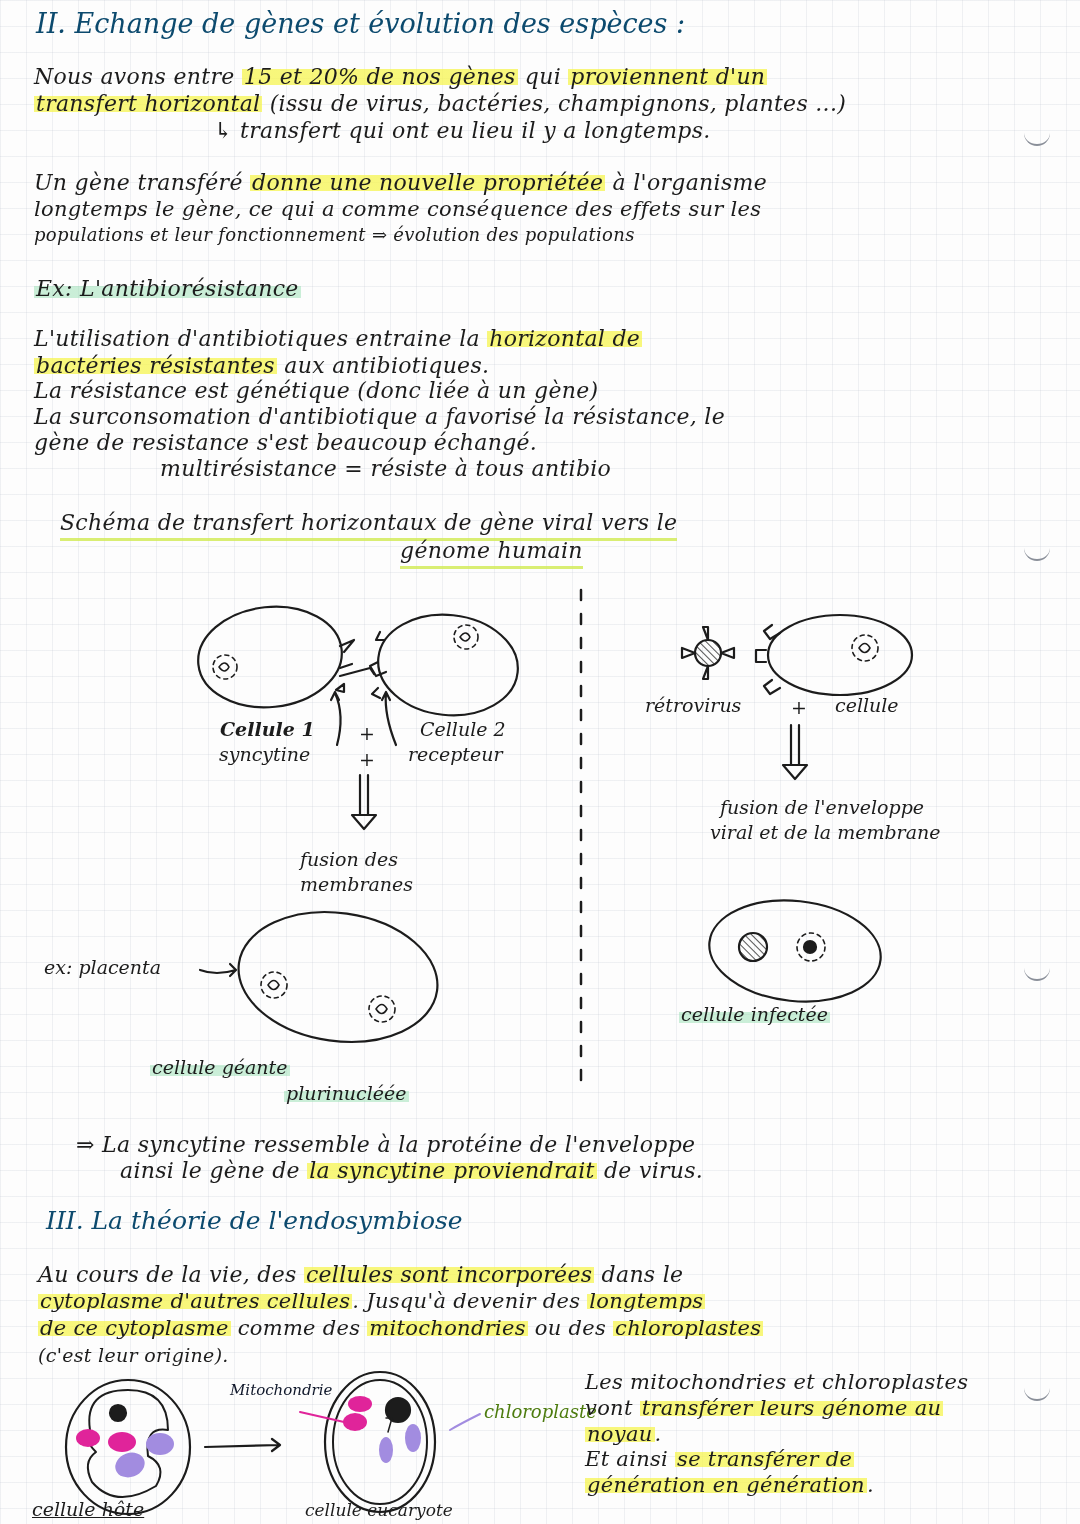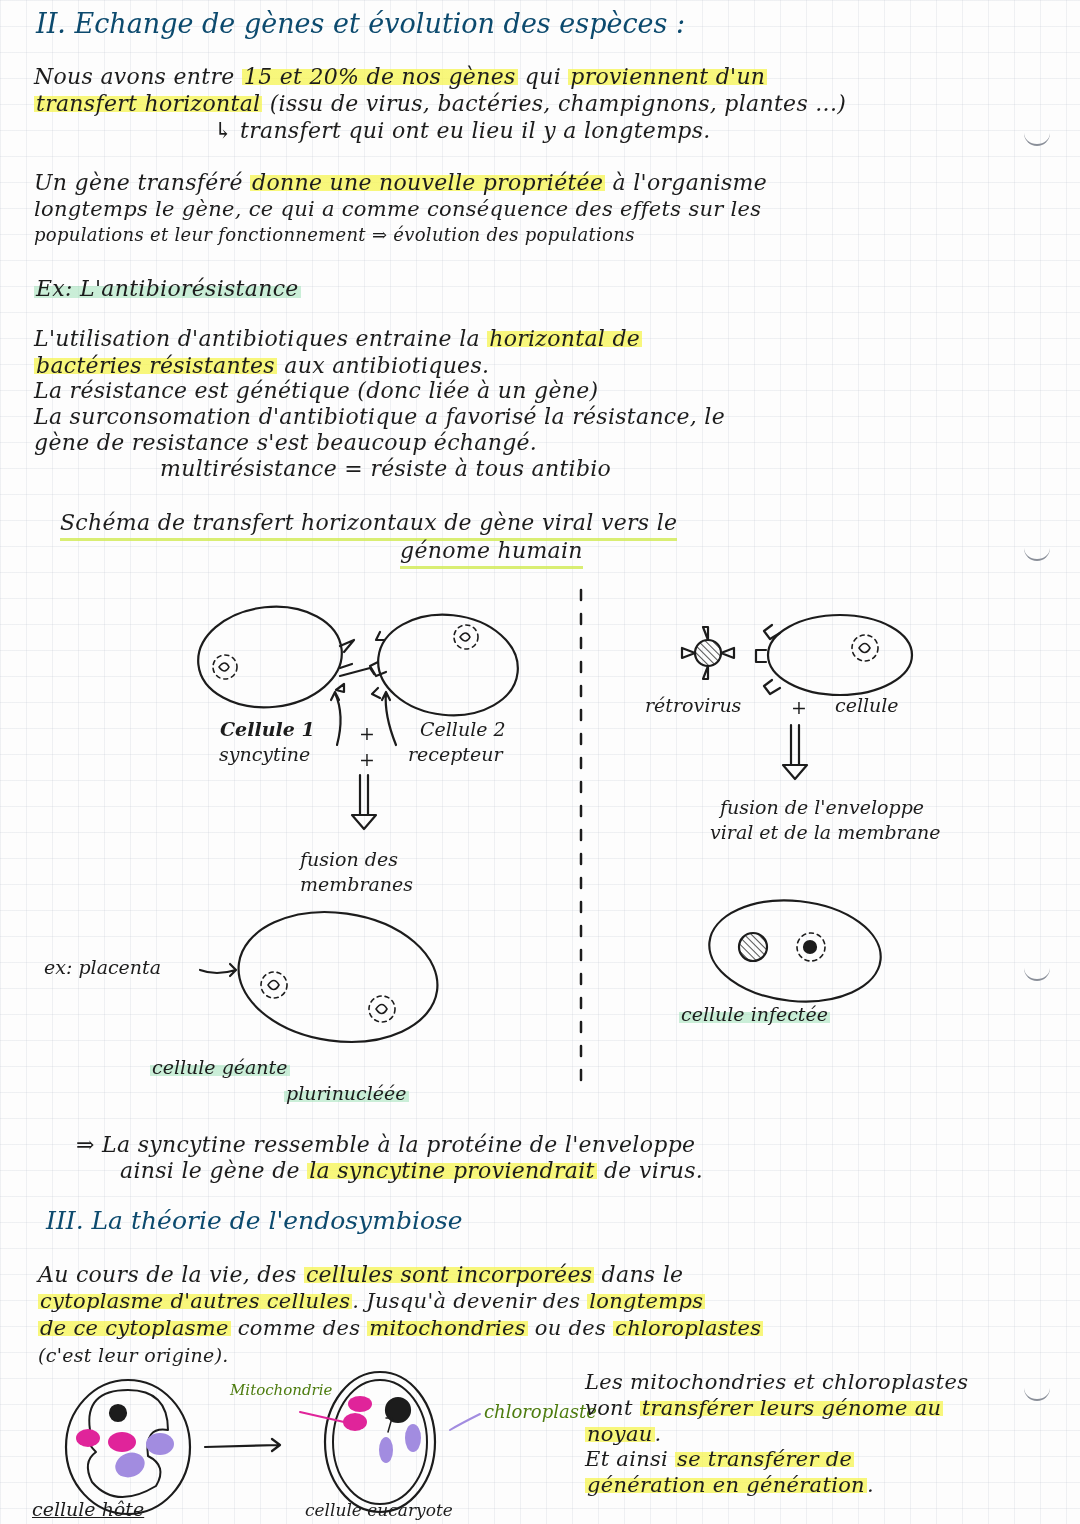--- a/index.html
+++ b/index.html
@@ -177,21 +177,21 @@
   <span>Au cours de la vie, des </span><span class="hl">cellules sont incorporées</span><span> dans le</span>
 </div>
 <div class="hw body" style="left:38px; top:1291px; font-size:21px;">
   <span class="hl">cytoplasme d'autres cellules</span><span>. Jusqu'à devenir des </span><span class="hl">longtemps</span>
 </div>
 <div class="hw body" style="left:38px; top:1318px; font-size:21px;">
   <span class="hl">de ce cytoplasme</span><span> comme des </span><span class="hl">mitochondries</span><span> ou des </span><span class="hl">chloroplastes</span>
 </div>
 <div class="hw body" style="left:38px; top:1346px; font-size:19px;">(c'est leur origine).</div>
 
-<div class="hw pink" style="left:230px; top:1383px; font-size:15px; color:#4d7c0f;">Mitochondrie</div>
+<div class="hw pink" style="left:230px; top:1383px; font-size:15px; color:#0f172a;">Mitochondrie</div>
 <div class="hw violet" style="left:452px; top:1403px; font-size:18px; color:#4d7c0f;margin-left:32px;">chloroplaste</div>
 <div class="hw small" style="left:32px; top:1500px;text-decoration:underline;">cellule hôte</div>
 <div class="hw small" style="left:305px; top:1502px; font-size:17px;">cellule eucaryote</div>
 
 <div class="hw body" style="left:585px; top:1372px; font-size:21px;">Les mitochondries et chloroplastes</div>
 <div class="hw body" style="left:585px; top:1398px; font-size:21px;">
   <span>vont </span><span class="hl">transférer leurs génome au</span>
 </div>
 <div class="hw body" style="left:585px; top:1424px; font-size:21px;">
   <span class="hl">noyau</span><span>.</span>

